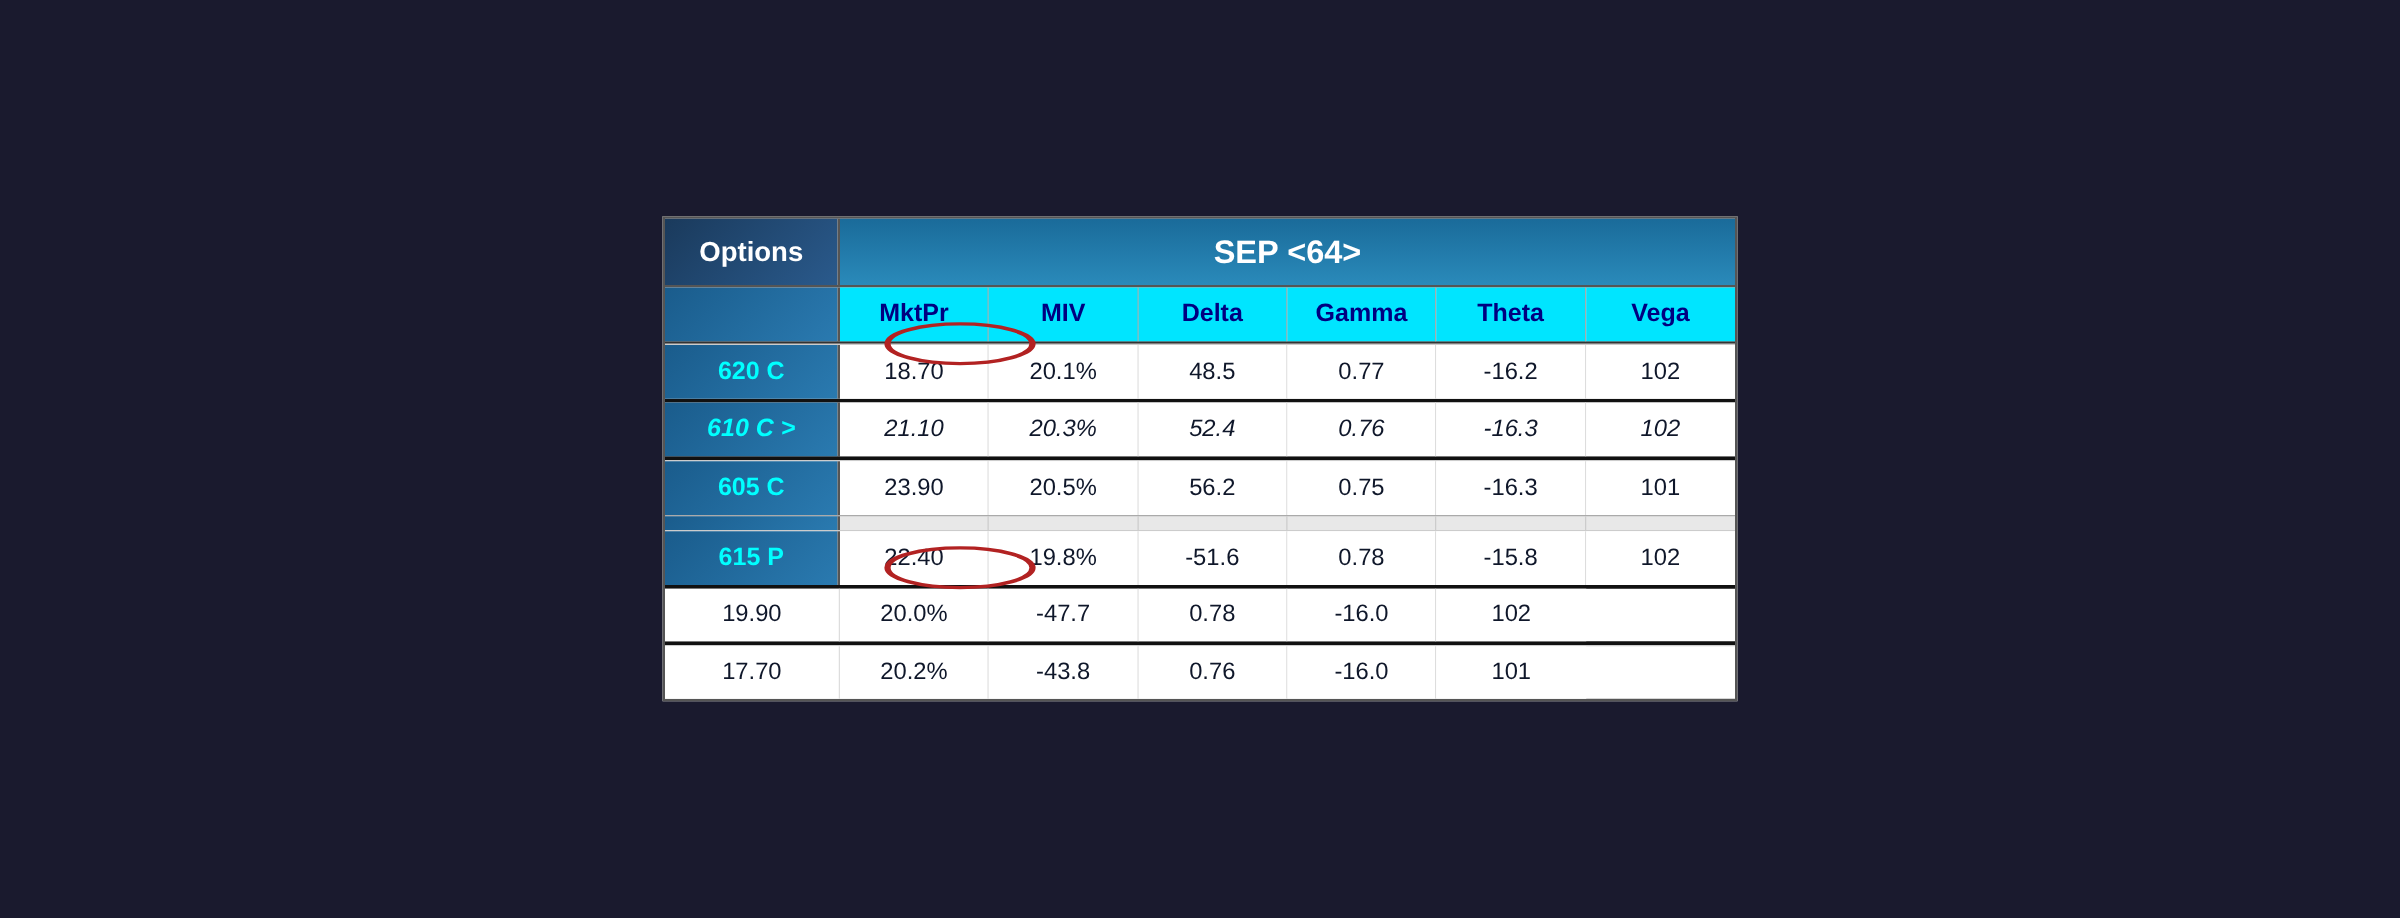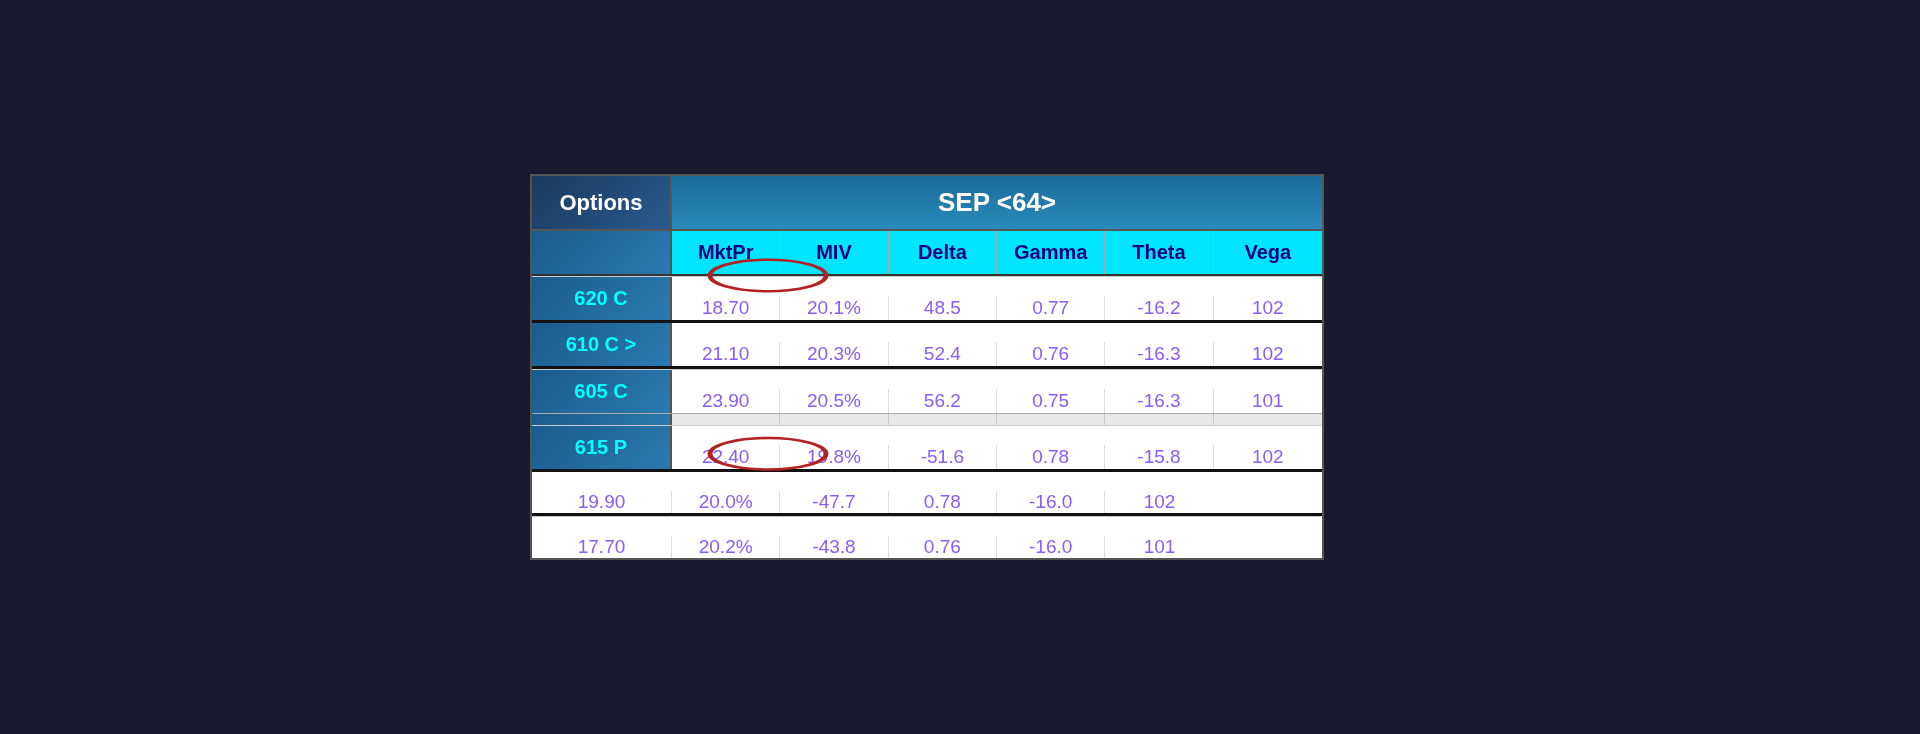--- a/index.html
+++ b/index.html
@@ -12,21 +12,21 @@
       background: #1a1a2e;
       display: flex;
       align-items: center;
       justify-content: center;
       width: 1920px;
       height: 734px;
       font-family: Arial, sans-serif;
     }
 
     .table-container {
-      width: 794px;
+      width: 860px;
       border: 2px solid #555;
       background: #fff;
       position: relative;
     }
 
     .header-row {
       display: grid;
       grid-template-columns: 140px 1fr;
     }
 
@@ -107,27 +107,26 @@
       align-items: center;
       justify-content: center;
       padding: 10px;
       border-right: 2px solid #555;
     }
 
     .data-cell {
       display: flex;
       align-items: center;
       justify-content: center;
-      padding: 0 4px;
+      padding: 10px 4px;
       font-size: 19px;
-      color: #8b5cf6;
+      color: #0f172a;
       border-right: 1px solid #ddd;
       background: #fff;
       position: relative;
-      margin-top: 19px;
     }
 
     .data-cell:last-child {
       border-right: none;
     }
 
     .section-gap {
       height: 12px;
       background: #e8e8e8;
       border-top: 1px solid #aaa;
@@ -182,21 +181,21 @@
     <div class="data-row">
       <div class="option-label">620 C</div>
       <div class="data-cell">18.70</div>
       <div class="data-cell">20.1%</div>
       <div class="data-cell">48.5</div>
       <div class="data-cell">0.77</div>
       <div class="data-cell">-16.2</div>
       <div class="data-cell">102</div>
     </div>
 
-    <div class="data-row thick-border" style="border-top: 3px solid #111; border-bottom: 3px solid #111;">
+    <div class="data-row thick-border" style="border-top: 3px solid #111; border-bottom: 3px solid #111; font-style: italic;">
       <div class="option-label">610 C &gt;</div>
       <div class="data-cell">21.10</div>
       <div class="data-cell">20.3%</div>
       <div class="data-cell">52.4</div>
       <div class="data-cell">0.76</div>
       <div class="data-cell">-16.3</div>
       <div class="data-cell">102</div>
     </div>
 
     <div class="data-row">

